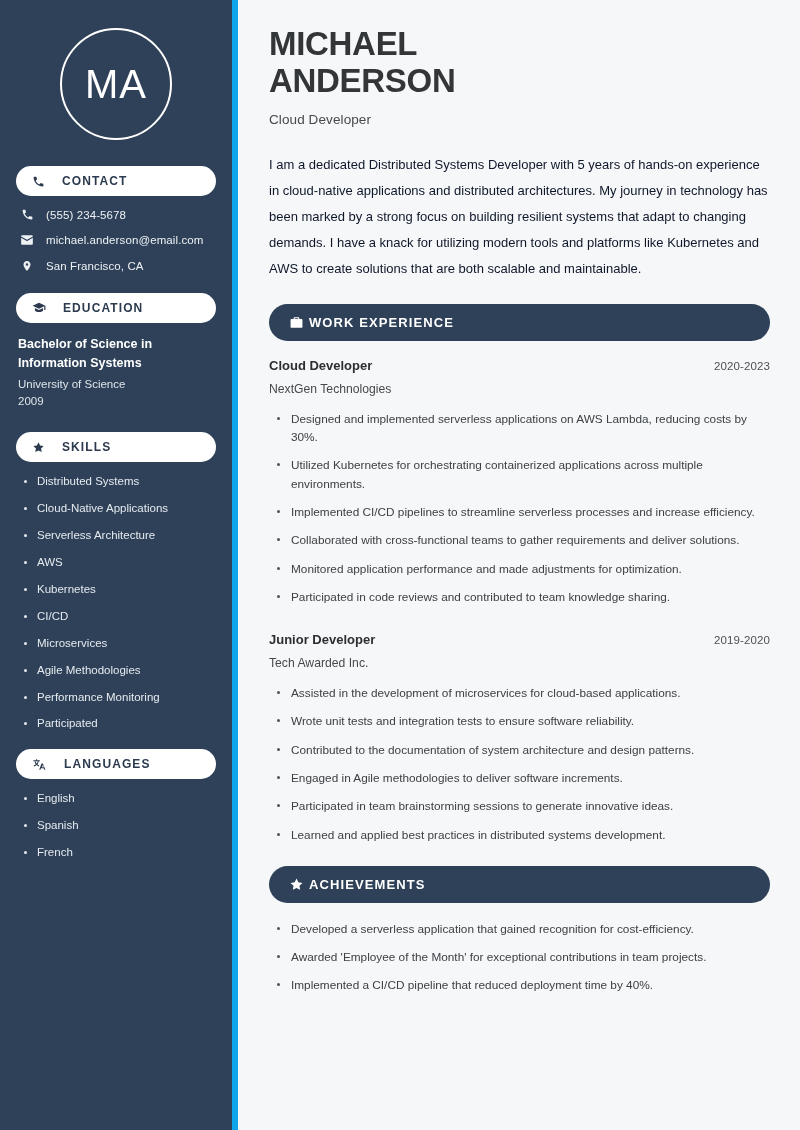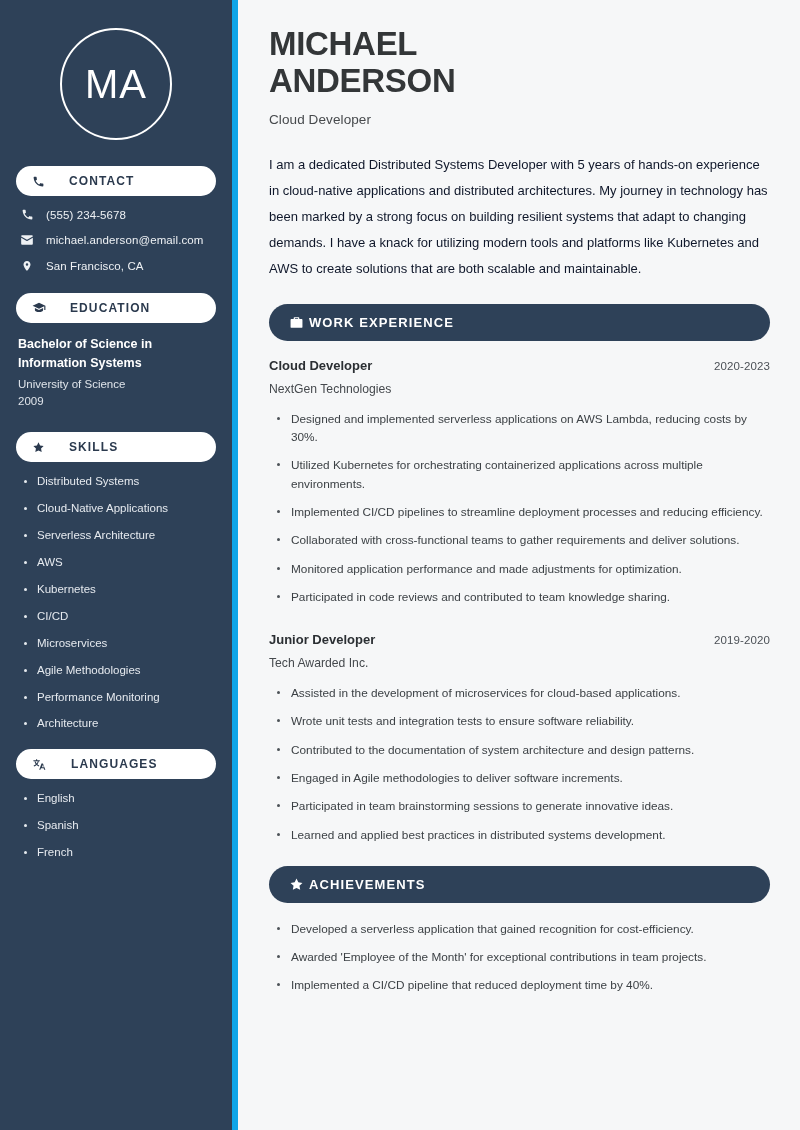--- a/index.html
+++ b/index.html
@@ -55,21 +55,21 @@
     line-height: 1;
   }
 
   .pill {
     background: #ffffff;
     color: #2b3a4e;
     border-radius: 999px;
     height: 30px;
     display: flex;
     align-items: center;
-    gap: 24px;
+    gap: 17px;
     padding: 0 16px;
     margin: 0 0 12px 0;
   }
   .pill .pill-label {
     font-size: 12px;
     font-weight: 700;
     letter-spacing: 1.1px;
     text-transform: uppercase;
     line-height: 1;
   }
@@ -307,21 +307,21 @@
     <ul class="side-list">
       <li>Distributed Systems</li>
       <li>Cloud-Native Applications</li>
       <li>Serverless Architecture</li>
       <li>AWS</li>
       <li>Kubernetes</li>
       <li>CI/CD</li>
       <li>Microservices</li>
       <li>Agile Methodologies</li>
       <li>Performance Monitoring</li>
-      <li>Architecture</li>
+      <li>Participated</li>
     </ul>
 
     <div class="section-gap"></div>
 
     <div class="pill">
       <span>
         <svg width="15" height="15" viewBox="0 0 24 24" fill="#2b3a4e">
           <path d="M2.2 5.1h4.3V3.4h1.7v1.7h4.3v1.6h-1.6c-.4 1.9-1.2 3.5-2.3 4.8.9.8 1.9 1.4 3 1.9l-.7 1.6c-1.4-.6-2.6-1.4-3.7-2.4-1.1 1-2.4 1.9-3.9 2.5L2.6 13.5c1.3-.5 2.5-1.2 3.5-2-1-1.2-1.7-2.6-2.1-4.2h1.8c.3 1.1.9 2.1 1.6 3 .9-1 1.5-2.2 1.8-3.6H2.2V5.1z"></path>
           <path d="M15.4 10.2h2.1l3.9 10.4h-1.9l-.9-2.5h-4.3l-.9 2.5h-1.9l3.9-10.4zm.5 6.3h3.1l-1.5-4.3-1.6 4.3z"></path>
         </svg>
@@ -359,21 +359,21 @@
 
     <section class="job">
       <div class="job-head">
         <span class="job-role">Cloud Developer</span>
         <span class="job-dates">2020-2023</span>
       </div>
       <div class="job-company">NextGen Technologies</div>
       <ul class="main-list">
         <li>Designed and implemented serverless applications on AWS Lambda, reducing costs by 30%.</li>
         <li>Utilized Kubernetes for orchestrating containerized applications across multiple environments.</li>
-        <li>Implemented CI/CD pipelines to streamline deployment processes and reducing efficiency.</li>
+        <li>Implemented CI/CD pipelines to streamline serverless processes and increase efficiency.</li>
         <li>Collaborated with cross-functional teams to gather requirements and deliver solutions.</li>
         <li>Monitored application performance and made adjustments for optimization.</li>
         <li>Participated in code reviews and contributed to team knowledge sharing.</li>
       </ul>
     </section>
 
     <div class="job-spacer"></div>
 
     <section class="job">
       <div class="job-head">

